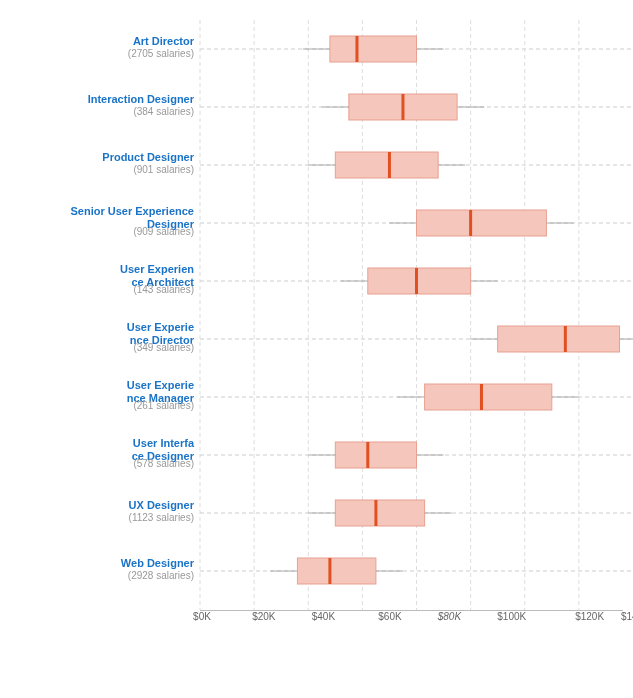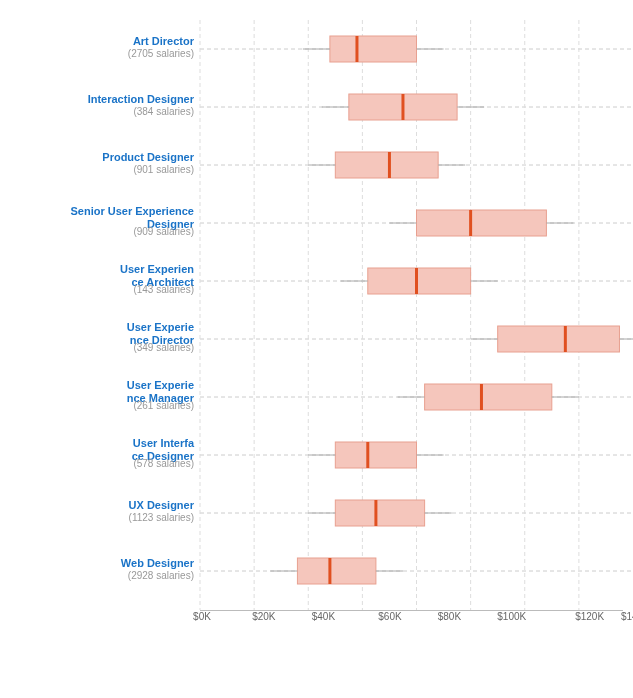--- a/index.html
+++ b/index.html
@@ -116,20 +116,20 @@
         <line x1="260.3625" y1="551" x2="287.425" y2="551" stroke="#aaa" stroke-width="1"></line>
         <line x1="365.90625" y1="551" x2="392.96875" y2="551" stroke="#aaa" stroke-width="1"></line>
       </svg>
 
     <div style="position:relative; margin-left:190px;">
       <div id="x-axis-labels" style="display: flex; flex-direction: row; border-top: 1px solid rgb(187, 187, 187); padding-top: 0; position: relative; height: 16px;">
           <span style="position: absolute; left: -12px; font-size: 10px; color: rgb(102, 102, 102); width: 28px; text-align: center;">$0K</span>
           <span style="position: absolute; left: 49.8571px; font-size: 10px; color: rgb(102, 102, 102); width: 28px; text-align: center;">$20K</span>
           <span style="position: absolute; left: 111.714px; font-size: 10px; color: rgb(102, 102, 102); width: 28px; text-align: left;">$40K</span>
           <span style="position: absolute; left: 176px; font-size: 10px; color: rgb(102, 102, 102); width: 28px; text-align: center;">$60K</span>
-          <span style="position: absolute; left: 235.429px; font-size: 10px; color: rgb(102, 102, 102); width: 28px; text-align: center;">$80K</span>
+          <span style="position: absolute; left: 235.429px; font-size: 10px; color: rgb(102, 102, 102); width: 28px; text-align: center; font-style: italic;">$80K</span>
           <span style="position: absolute; left: 297.286px; font-size: 10px; color: rgb(102, 102, 102); width: 28px; text-align: left;">$100K</span>
           <span style="position: absolute; left: 359.143px; font-size: 10px; color: rgb(102, 102, 102); width: 28px; text-align: center; margin-left: 16px;">$120K</span>
           <span style="position: absolute; left: 421px; font-size: 10px; color: rgb(102, 102, 102); width: 28px; text-align: center;">$140K</span>
         </div>
     </div>
   </div>
 </div>
 
 </body></html>

